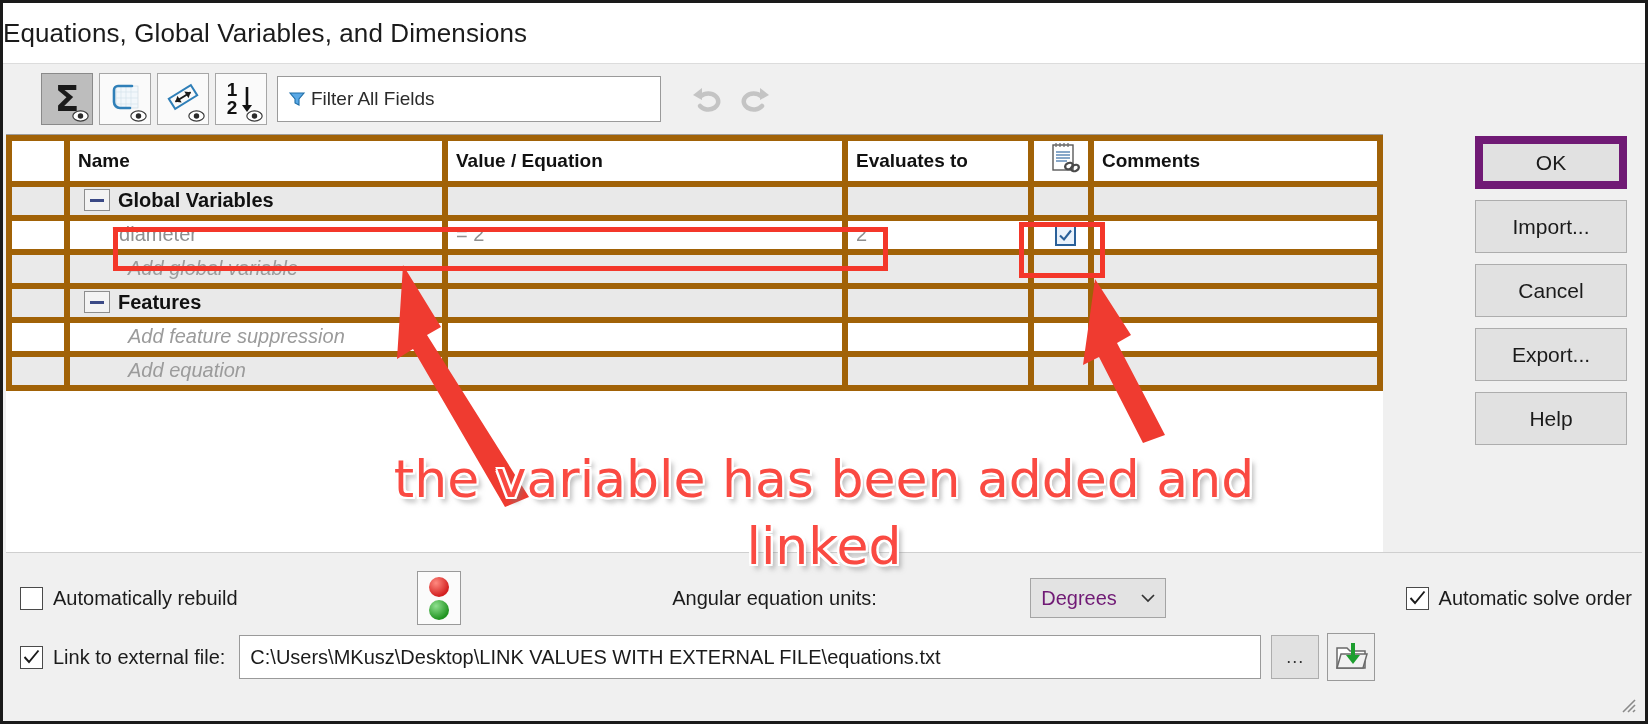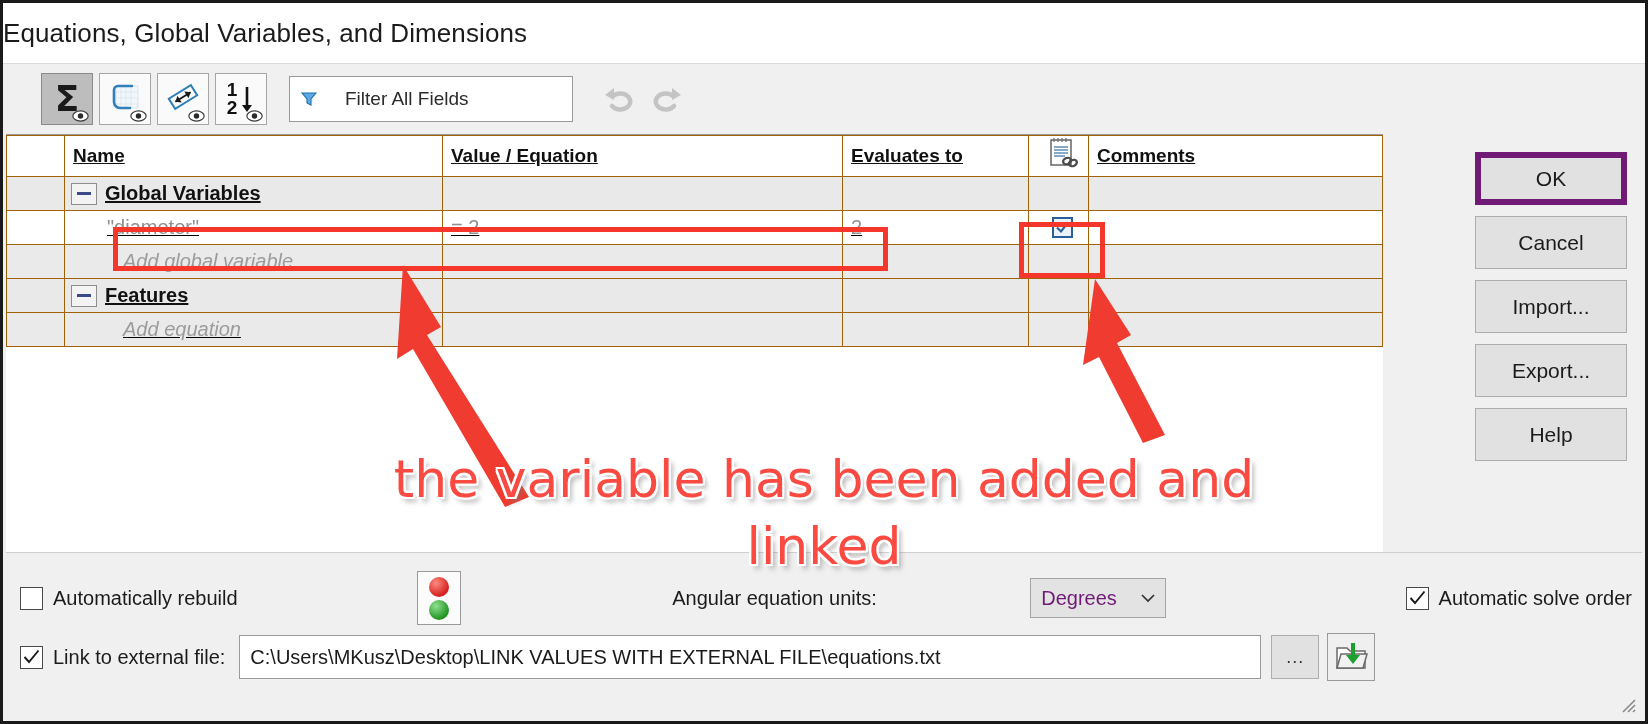--- a/index.html
+++ b/index.html
@@ -54,50 +54,49 @@
     width: 17px; height: 12px;
   }
   .num-glyph {
     font-size: 19px; font-weight: bold; color: #111;
     line-height: 0.95; text-align: left;
     margin-right: 2px;
   }
   .ord-wrap { display: flex; align-items: center; }
 
   .filter-box {
-    margin-left: 16px;
-    width: 284px; height: 46px;
+    margin-left: 4px;
+    width: 384px; height: 46px;
     background: #ffffff;
     border: 1px solid #9a9a9a;
     display: flex; align-items: center;
-    padding-left: 10px; gap: 27px;
+    padding-left: 10px; gap: 5px;
   }
   .filter-text { font-size: 19px; color: #2b2b2b; }
 
   .undo-redo { display: flex; align-items: center; gap: 12px; margin-left: 24px; }
 
   
   .table-area {
     position: absolute;
     left: 3px; top: 131px;
     width: 1377px; height: 424px;
     background: #ffffff;
     border-top: 1px solid #9d9d9d;
   }
   table.eqtable {
     width: 100%; border-collapse: collapse; table-layout: fixed;
   }
   table.eqtable th, table.eqtable td {
-    border: 1px solid #a16207;
+    border: 6px solid #a16207;
     height: 34px;
     font-size: 19px;
     padding: 0 0 1px 8px;
     vertical-align: middle;
     background: #ffffff;
-    text-decoration: underline;
   }
   thead th {
     height: 58px;
     background: #f0f0f0;
     font-weight: bold;
     color: #111;
     text-align: left;
     font-size: 20px;
     padding-left: 10px;
   }
@@ -107,21 +106,21 @@
   th.col-eval { width: 186px; }
   th.col-link { width: 60px; text-align: center; padding-left: 0; }
   th.col-comments { width: auto; }
 
   td.gutter { background: #eaeaea; }
   tr.group td { background: #e9e9e9; }
   tr.group td.name-cell {
     font-weight: bold; font-size: 20px; color: #111;
     padding-left: 6px;
   }
-  .group-inner { display: flex; align-items: flex-end; gap: 8px; }
+  .group-inner { display: flex; align-items: flex-start; gap: 8px; margin-left: 8px; }
   .expander {
     width: 26px; height: 22px;
     border: 1px solid #8d8d8d; background: #f3f3f3;
     display: inline-flex; align-items: center; justify-content: center;
   }
   .expander i {
     display: block; width: 14px; height: 3px; background: #3b4a86;
   }
   .placeholder-cell {
     color: #9b9b9b; font-style: italic; font-size: 20px;
@@ -146,21 +145,21 @@
     display: flex; flex-direction: column; gap: 11px;
   }
   .dlg-btn {
     height: 53px;
     background: #e1e1e1;
     border: 1px solid #adadad;
     font-size: 21px; color: #1b1b1b;
     font-family: "Liberation Sans", sans-serif;
     display: flex; align-items: center; justify-content: center;
   }
-  .dlg-btn.default { border: 6px solid #701a75; margin-top: 16px; }
+  .dlg-btn.default { border: 8px solid #701a75; }
 
   
   .bottom {
     position: absolute; left: 3px; right: 3px; bottom: 3px;
     height: 166px;
     background: #f0f0f0;
     border-top: 1px solid #cfcfcf;
   }
   .row1 {
     position: absolute; left: 14px; top: 18px; right: 10px;
@@ -427,41 +426,51 @@
                 </span>
               <span>Features</span>
             </span>
           </td>
           <td></td>
           <td></td>
           <td class="linkcell"></td>
           <td></td>
         </tr>
 
+        <tr>
+          <td class="gutter"></td>
+          <td>
+            <span class="placeholder-cell">Add feature suppression</span>
+          </td>
+          <td></td>
+          <td></td>
+          <td class="linkcell"></td>
+          <td></td>
+        </tr>
 
 
         <tr class="alt">
           <td class="gutter"></td>
           <td>
             <span class="placeholder-cell">Add equation</span>
           </td>
           <td></td>
           <td></td>
           <td class="linkcell"></td>
           <td></td>
         </tr>
 
       </tbody>
     </table>
   </div>
 
   <div class="btncol">
     <div class="dlg-btn default">OK</div>
+    <div class="dlg-btn">Import...</div>
     <div class="dlg-btn">Cancel</div>
-    <div class="dlg-btn">Import...</div>
     <div class="dlg-btn">Export...</div>
     <div class="dlg-btn">Help</div>
   </div>
 
   <div class="bottom">
 
     <div class="row1">
       <label class="cb-label">
         <span class="wcheck"></span>
         <span>Automatically rebuild</span>

